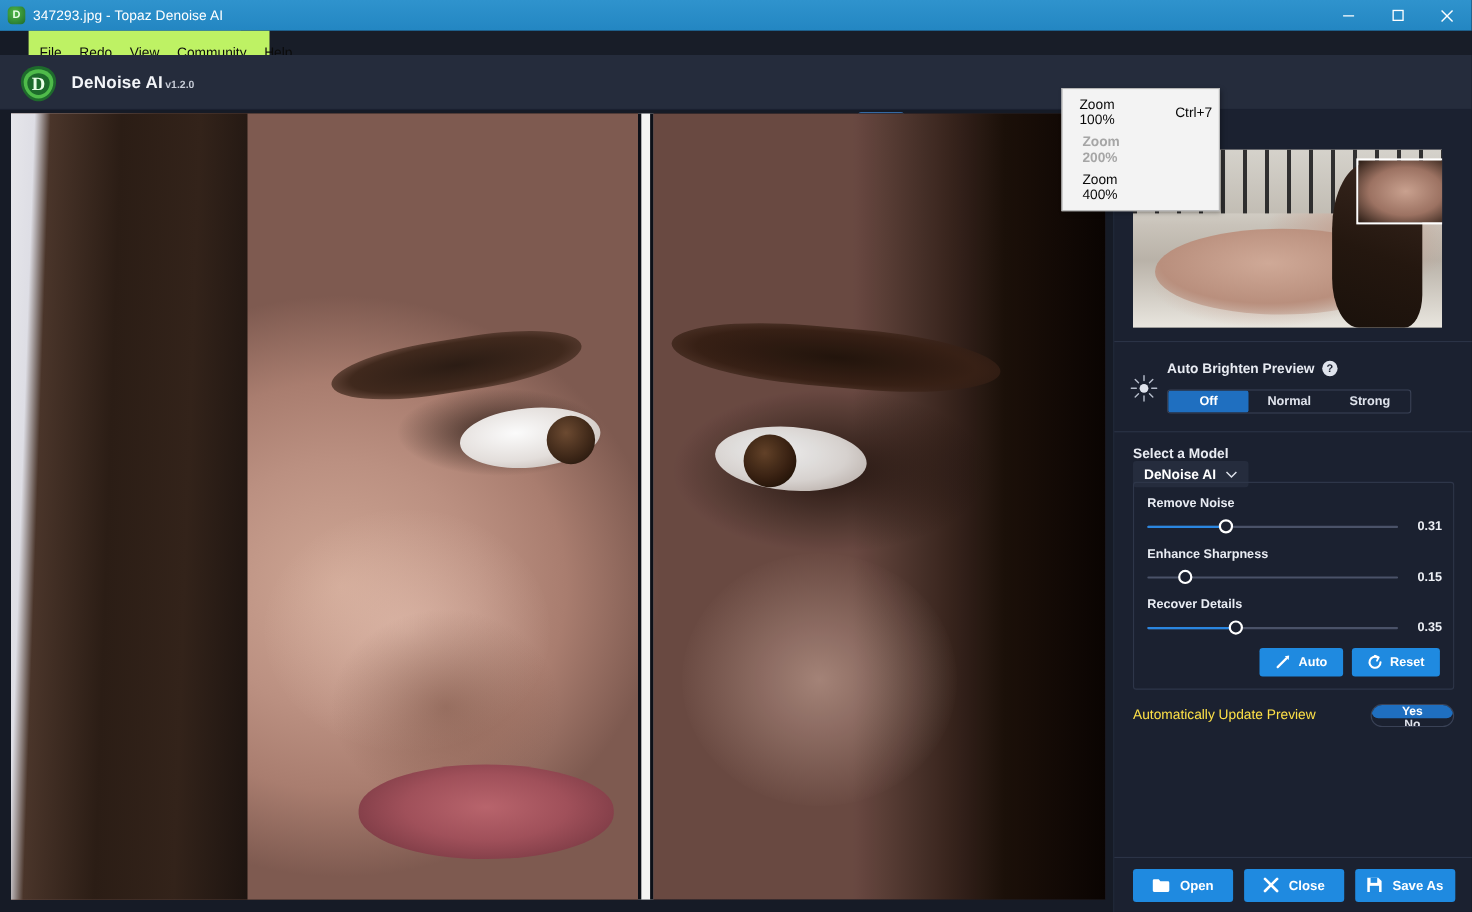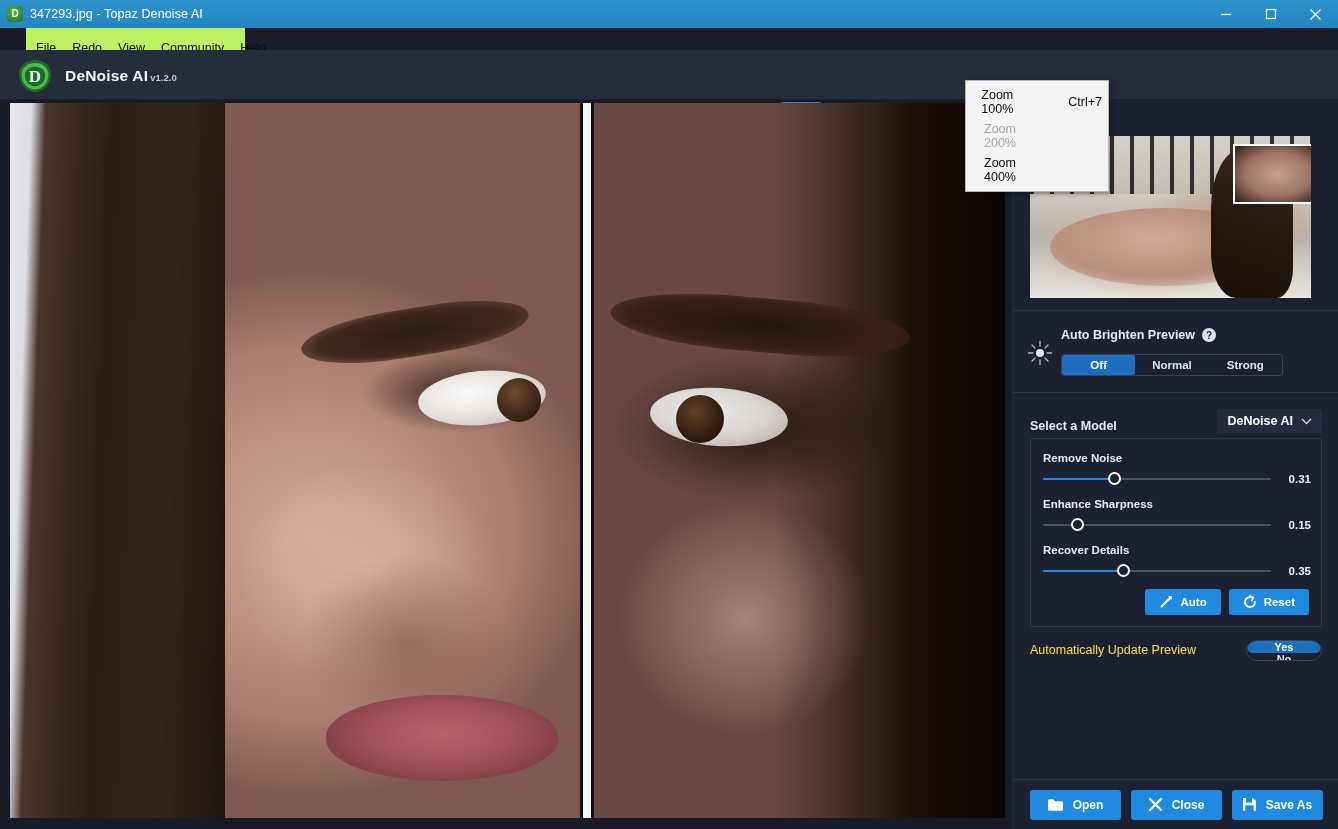--- a/index.html
+++ b/index.html
@@ -99,21 +99,21 @@
   .zoom-menu {
     position: absolute; left: 965px; top: 80px; width: 144px;
     background: #f3f3f3; border: 1px solid #b5b5b5;
     box-shadow: 2px 2px 5px rgba(0,0,0,.35);
     padding: 4px 0; z-index: 60;
   }
   .zm-item {
     display: flex; justify-content: flex-end; align-items: center;
     padding: 3px 6px 3px 18px; font-size: 12.5px; color: #0a0a0a; cursor: default; gap: 43px;
   }
-  .zm-item.disabled { color: #a6a6a6; }
+  .zm-item.disabled { color: #a6a6a6; font-weight: bold; }
   .zm-accel { color: #0a0a0a; font-size: 12.5px; padding-left: 12px; }
 
   
   .canvas-wrap {
     position: absolute; left: 10px; top: 103px; width: 995px; height: 715px;
     background: #101520; overflow: hidden;
   }
 
   
   .half { position: absolute; top: 0; height: 100%; overflow: hidden; }
@@ -233,21 +233,21 @@
     border: 1px solid #3a4256; border-radius: 3px; display: flex; overflow: hidden;
   }
   .seg-btn {
     flex: 1; display: flex; align-items: center; justify-content: center;
     font-size: 11.5px; font-weight: bold; color: #dfe3ec; cursor: pointer;
   }
   .seg-btn.on { background: #1f6fc0; color: #ffffff; border-radius: 2px; }
 
   .model-row {
     position: absolute; left: 17px; top: 305px; width: 292px; height: 28px;
-    display: flex; align-items: flex-end; justify-content: space-between;
+    display: flex; align-items: flex-start; justify-content: space-between; flex-direction: column;
   }
   .model-label { color: #e8ebf2; font-size: 12.5px; font-weight: bold; }
   .model-select {
     background: #252c3d; border-radius: 3px; padding: 5px 10px;
     display: flex; align-items: center; gap: 8px; cursor: pointer;
   }
   .model-value { color: #ffffff; font-size: 12.5px; font-weight: bold; }
 
   .slider-card {
     position: absolute; left: 17px; top: 338px; width: 292px; height: 189px;

